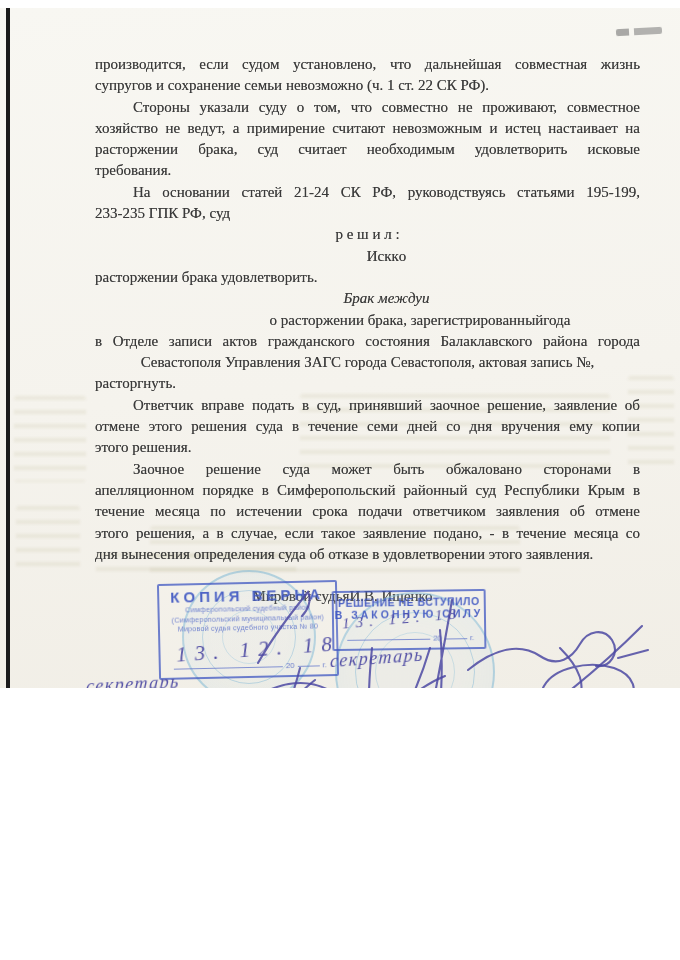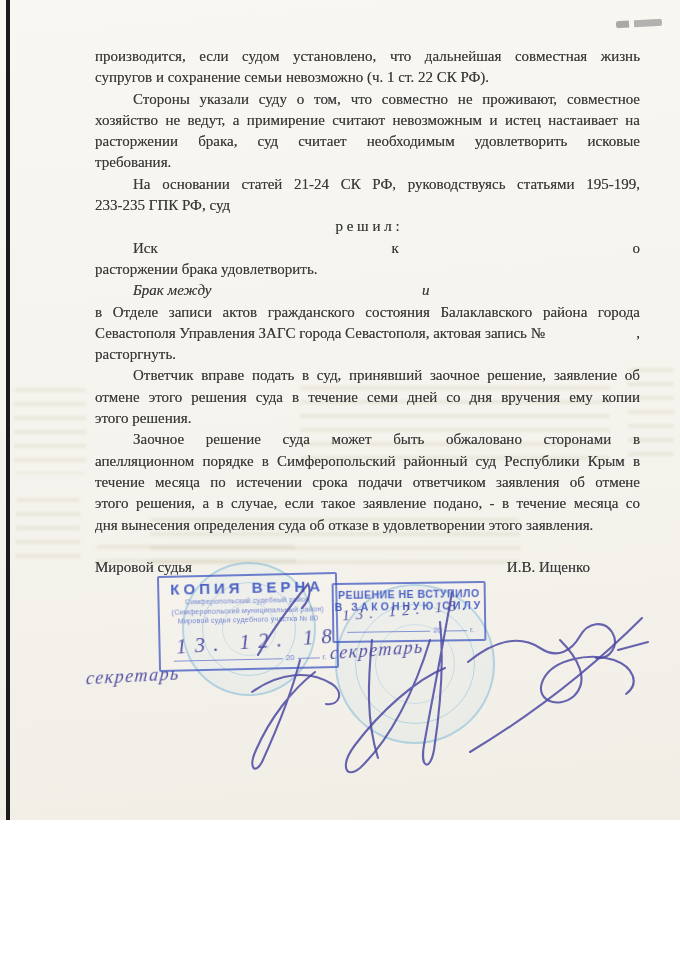--- a/index.html
+++ b/index.html
@@ -1,29 +1,29 @@
 <!DOCTYPE html>
 <html><head>
 <meta charset="utf-8">
 <style>
   html,body{margin:0;padding:0;}
   body{width:680px;height:960px;position:relative;background:#ffffff;overflow:hidden;}
-  .page{position:absolute;left:0;top:0;width:680px;height:820px;overflow:hidden;
+  .page{position:absolute;left:0;top:8px;width:680px;height:680px;overflow:hidden;
         background:linear-gradient(175deg,#f8f7f2 0%,#f5f3ed 55%,#f1eee6 100%);
         font-family:"Liberation Serif", serif;color:#3a3a3a;}
 
   
   .textblock{position:absolute;left:95px;top:46px;width:545px;z-index:2;
              font-size:15px;line-height:21.3px;
              text-shadow:0 0 0.5px rgba(58,58,58,0.65);}
   .line{text-align:justify;min-height:21.3px;}
   .line.jl{text-align-last:justify;}
   .line.center{text-align:center;text-align-last:center;}
   .line.bold{font-weight:normal;}
-  .line.segs{display:flex;justify-content:space-between;text-align:left;}
+  .line.segs{display:flex;justify-content:center;text-align:left;}
 
   
   .bleed{position:absolute;z-index:1;border-radius:4px;filter:blur(1.6px);opacity:.8;
     background:repeating-linear-gradient(180deg,rgba(150,138,82,0.14) 0 4px,rgba(150,138,82,0) 4px 14px);}
   #b1{left:300px;top:386px;width:310px;height:78px;}
   #b2{left:628px;top:368px;width:46px;height:98px;}
   #b3{left:14px;top:388px;width:72px;height:86px;}
   #b4{left:150px;top:518px;width:370px;height:52px;}
   #b5{left:16px;top:498px;width:64px;height:66px;}
   #b6{left:96px;top:545px;width:200px;height:26px;}
@@ -97,20 +97,24 @@
         <span>Иск</span>
         <span>к</span>
         <span>о</span>
       </div>
       <div class="line">расторжении брака удовлетворить.</div>
       <div class="line segs" style="padding-left: 38px; font-style: italic;">
         <span>Брак  между</span>
         <span>и</span>
         <span></span>
       </div>
+      <div class="line segs" style="padding-left: 105px;">
+        <span>о расторжении брака, зарегистрированный</span>
+        <span>года</span>
+      </div>
       <div class="line jl">в Отделе записи актов гражданского состояния Балаклавского района города</div>
       <div class="line segs">
         <span>Севастополя Управления ЗАГС города Севастополя, актовая запись №</span>
         <span>,</span>
       </div>
       <div class="line">расторгнуть.</div>
       <div class="line jl" style="padding-left: 38px;">Ответчик вправе подать в суд, принявший заочное решение, заявление об</div>
       <div class="line jl">отмене этого решения суда в течение семи дней со дня вручения ему копии</div>
       <div class="line">этого решения.</div>
       <div class="line jl" style="padding-left: 38px;">Заочное решение суда может быть обжаловано сторонами в</div>

